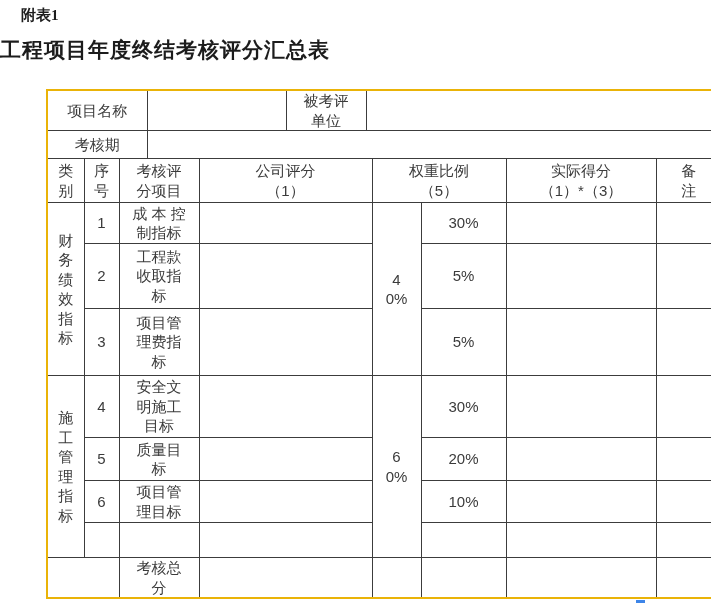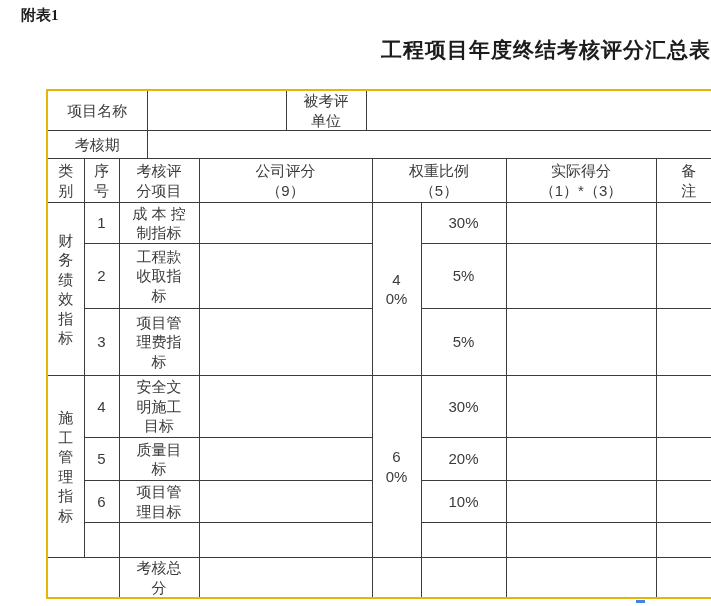--- a/index.html
+++ b/index.html
@@ -10,21 +10,21 @@
     font-family:"Liberation Sans", sans-serif;
     color:#3b3b3b;
     overflow:hidden;
   }
   .doc-label{
     position:absolute;left:21px;top:6px;
     font-size:15px;font-weight:bold;color:#1c1c1c;font-family:Liberation Serif, serif;
   }
   .doc-title{
     position:absolute;left:0;right:0;top:36px;
-    text-align:right;
+    text-align:left;
     font-size:21px;font-weight:bold;color:#1c1c1c;
     letter-spacing:1px;
   }
   table.assess{
     position:absolute;left:18px;top:89px;
     width:675px;
     border-collapse:collapse;
     table-layout:fixed;
     border:2px solid #eab308;
     margin-left:28px;
@@ -83,21 +83,21 @@
     </tr>
 
     <tr style="height:44px">
       <td class="pre">类
 别</td>
       <td class="pre">序
 号</td>
       <td colspan="2" class="pre">考核评
 分项目</td>
       <td colspan="3" class="pre">公司评分
-（9）</td>
+（1）</td>
       <td colspan="2" class="pre">权重比例
 （5）</td>
       <td class="pre">实际得分
 （1）*（3）</td>
       <td class="pre">备
 注</td>
     </tr>
 
     <tr style="height:41px">
       <td rowspan="3" class="pre">财

